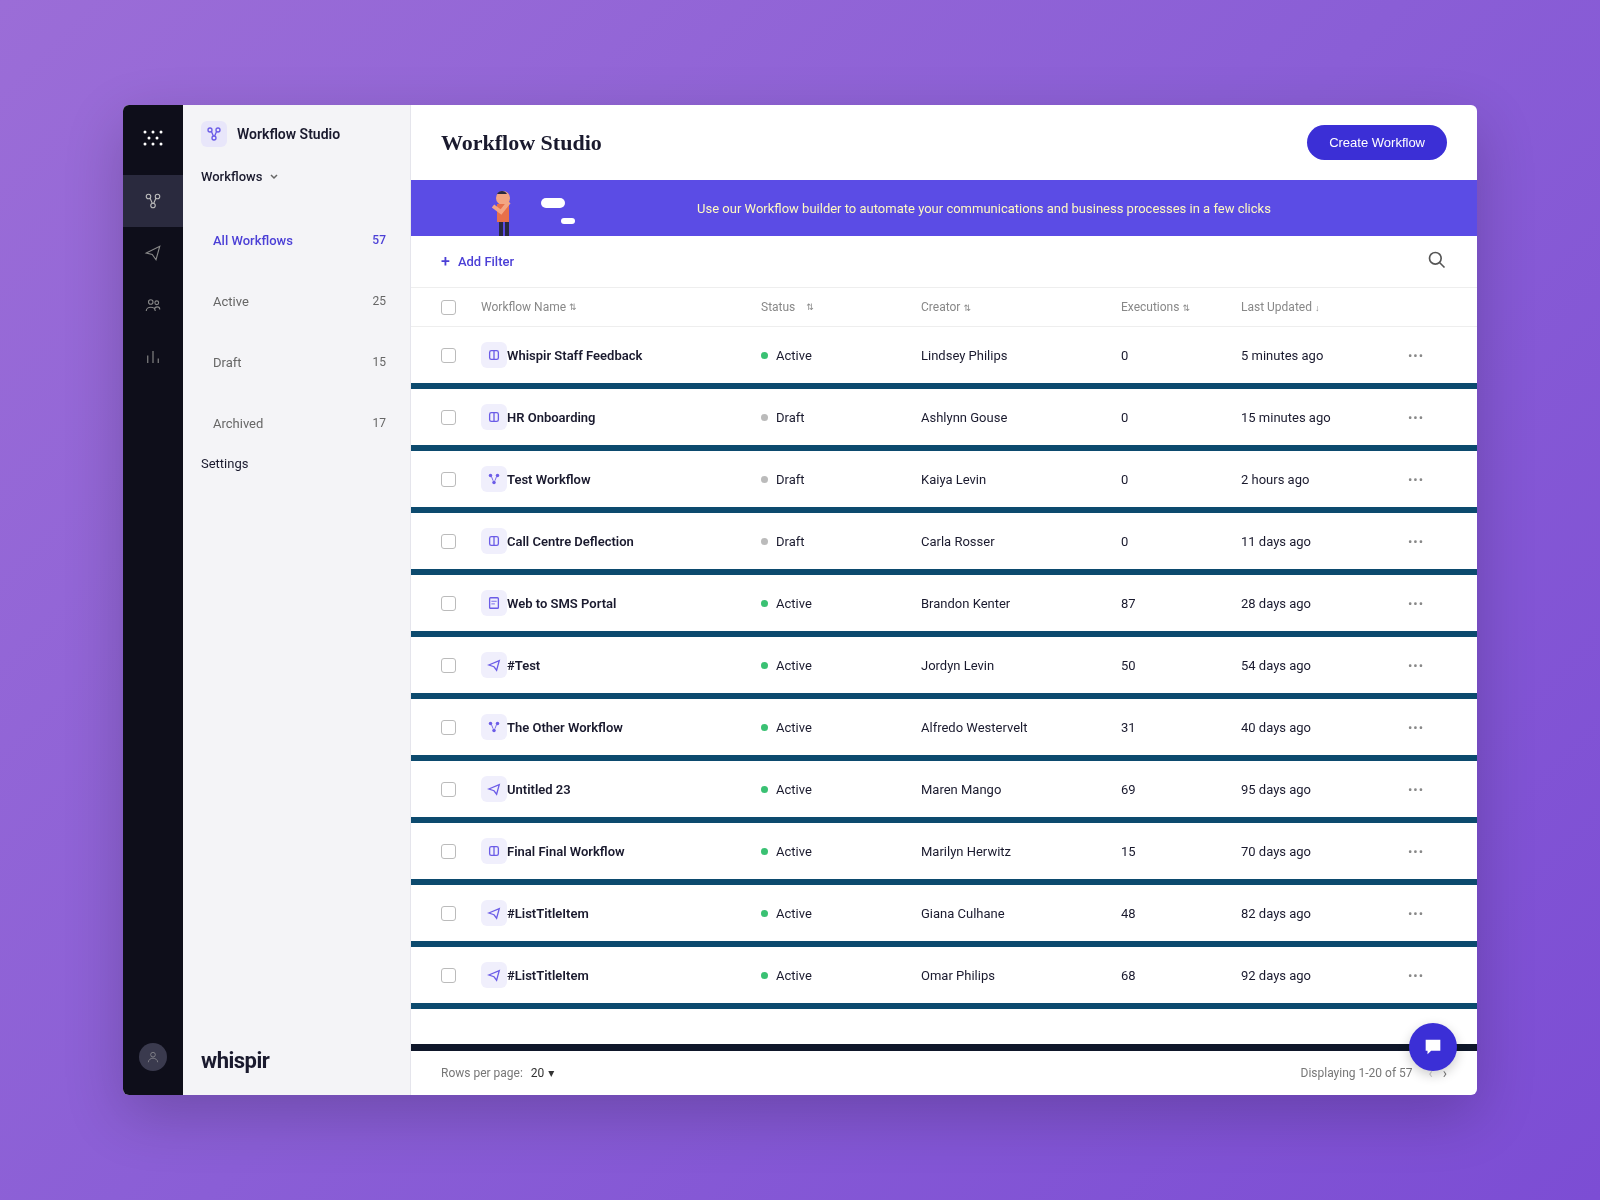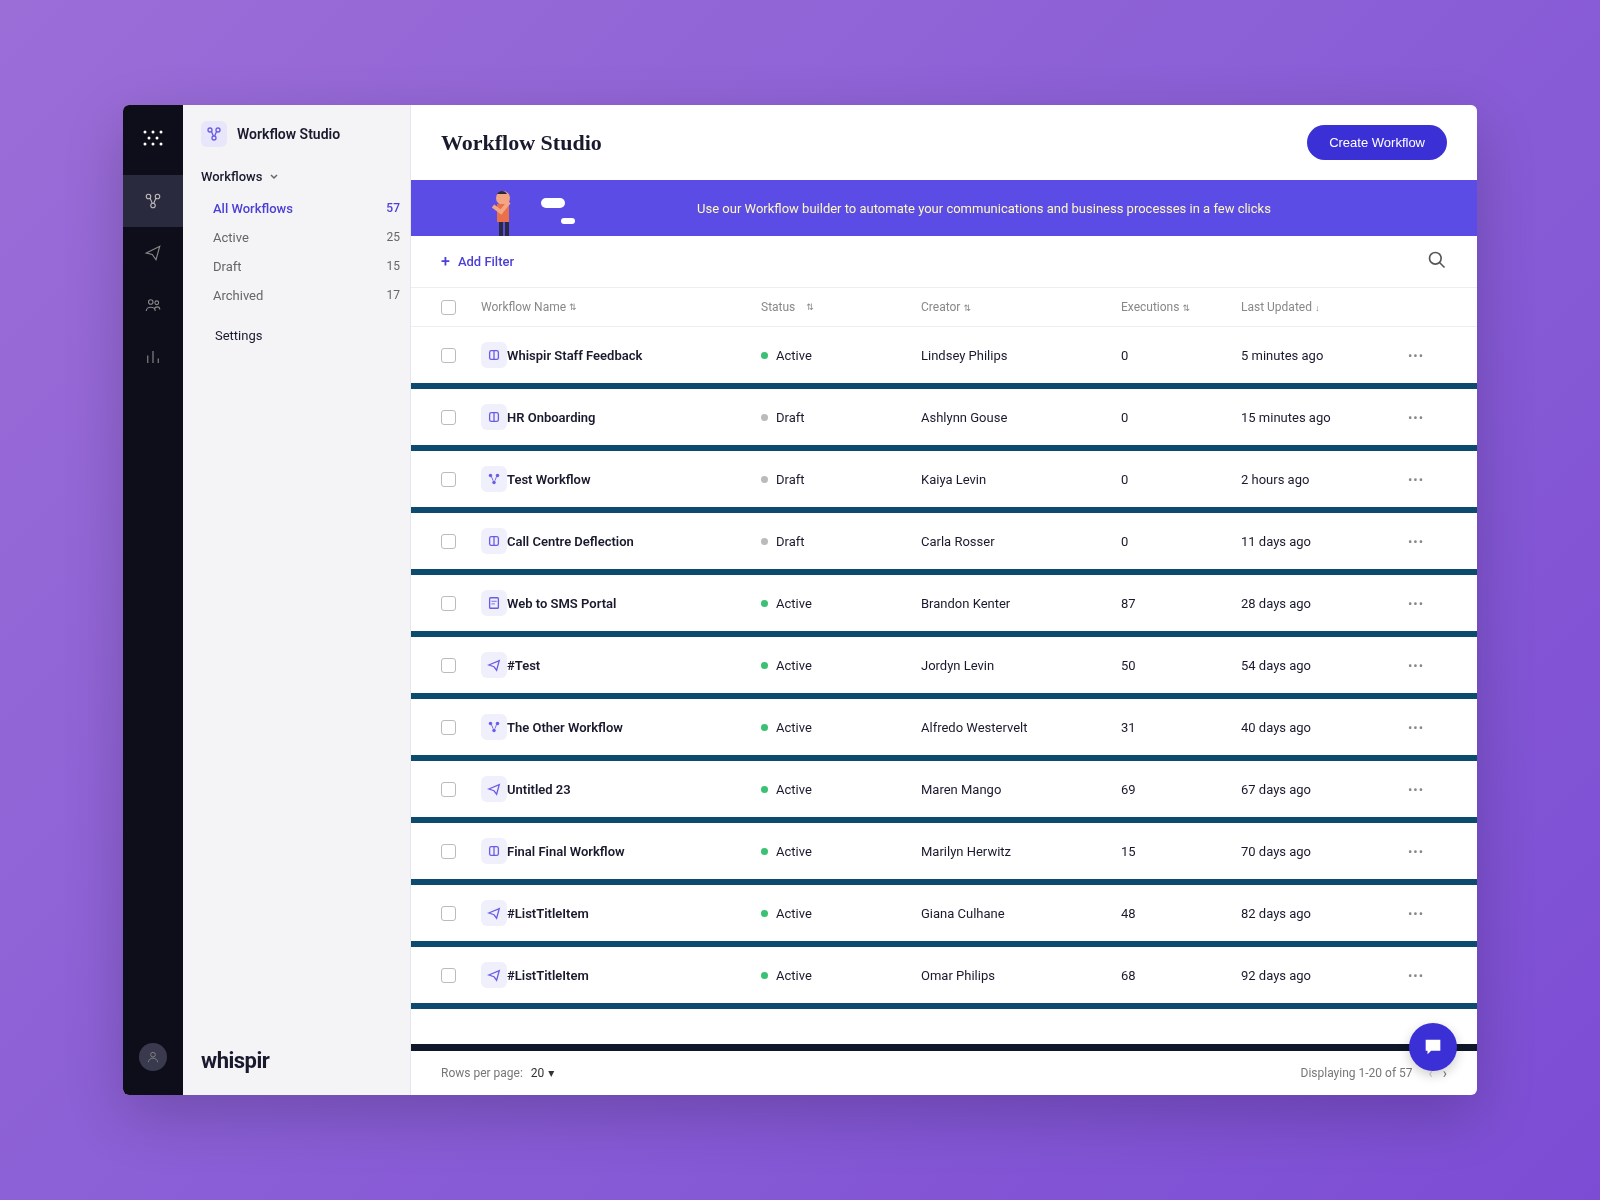--- a/index.html
+++ b/index.html
@@ -78,27 +78,27 @@
 .sidebar-title-text { font-weight: 600; font-size: 14px; }
 .sidebar-group {
   padding: 6px 18px;
   display: flex; align-items: center; gap: 6px;
   font-size: 13px; font-weight: 500; cursor: pointer;
 }
 .sidebar-group svg { width: 12px; height: 12px; }
 .sidebar-list { padding: 4px 0; }
 .sidebar-link {
   display: flex; justify-content: space-between;
-  padding: 7px 10px 7px 30px;
-  font-size: 13px; cursor: pointer; color: #666;
+  padding: 7px 24px 7px 30px;
+  font-size: 13px; cursor: pointer; color: #666; margin-top: 32px;
 }
 .sidebar-link.active { color: #4b3fd6; font-weight: 500; }
 .sidebar-link .count { font-size: 12px; }
 .sidebar-settings {
-  padding: 14px 32px; font-size: 13px; cursor: pointer;
+  padding: 14px 18px; font-size: 13px; cursor: pointer;
 }
 .brand {
   margin-top: auto; padding: 22px 18px;
   font-size: 22px; font-weight: 700; letter-spacing: -0.5px;
 }
 
 .main { flex: 1; display: flex; flex-direction: column; overflow: hidden; }
 .header {
   display: flex; align-items: center; justify-content: space-between;
   padding: 20px 30px;
@@ -515,21 +515,21 @@
                 </svg>
               </span>
       <span class="wf-name">Untitled 23</span>
     </div>
     <div class="col-status">
       <span class="status-dot dot-active"></span>
       <span>Active</span>
     </div>
     <div class="col-creator">Maren Mango</div>
     <div class="col-exec">69</div>
-    <div class="col-updated">67 days ago</div>
+    <div class="col-updated">95 days ago</div>
     <div class="col-actions">•••</div>
   </div>
           <div class="trow">
     <div class="col-check">
               <div class="checkbox"></div>
             </div>
     <div class="col-name">
       <span class="wf-icon">
                 <svg viewBox="0 0 16 16">
                   <rect x="3" y="3" width="10" height="10" rx="2" fill="none" stroke="#6b5ce7" stroke-width="1.5"></rect>

